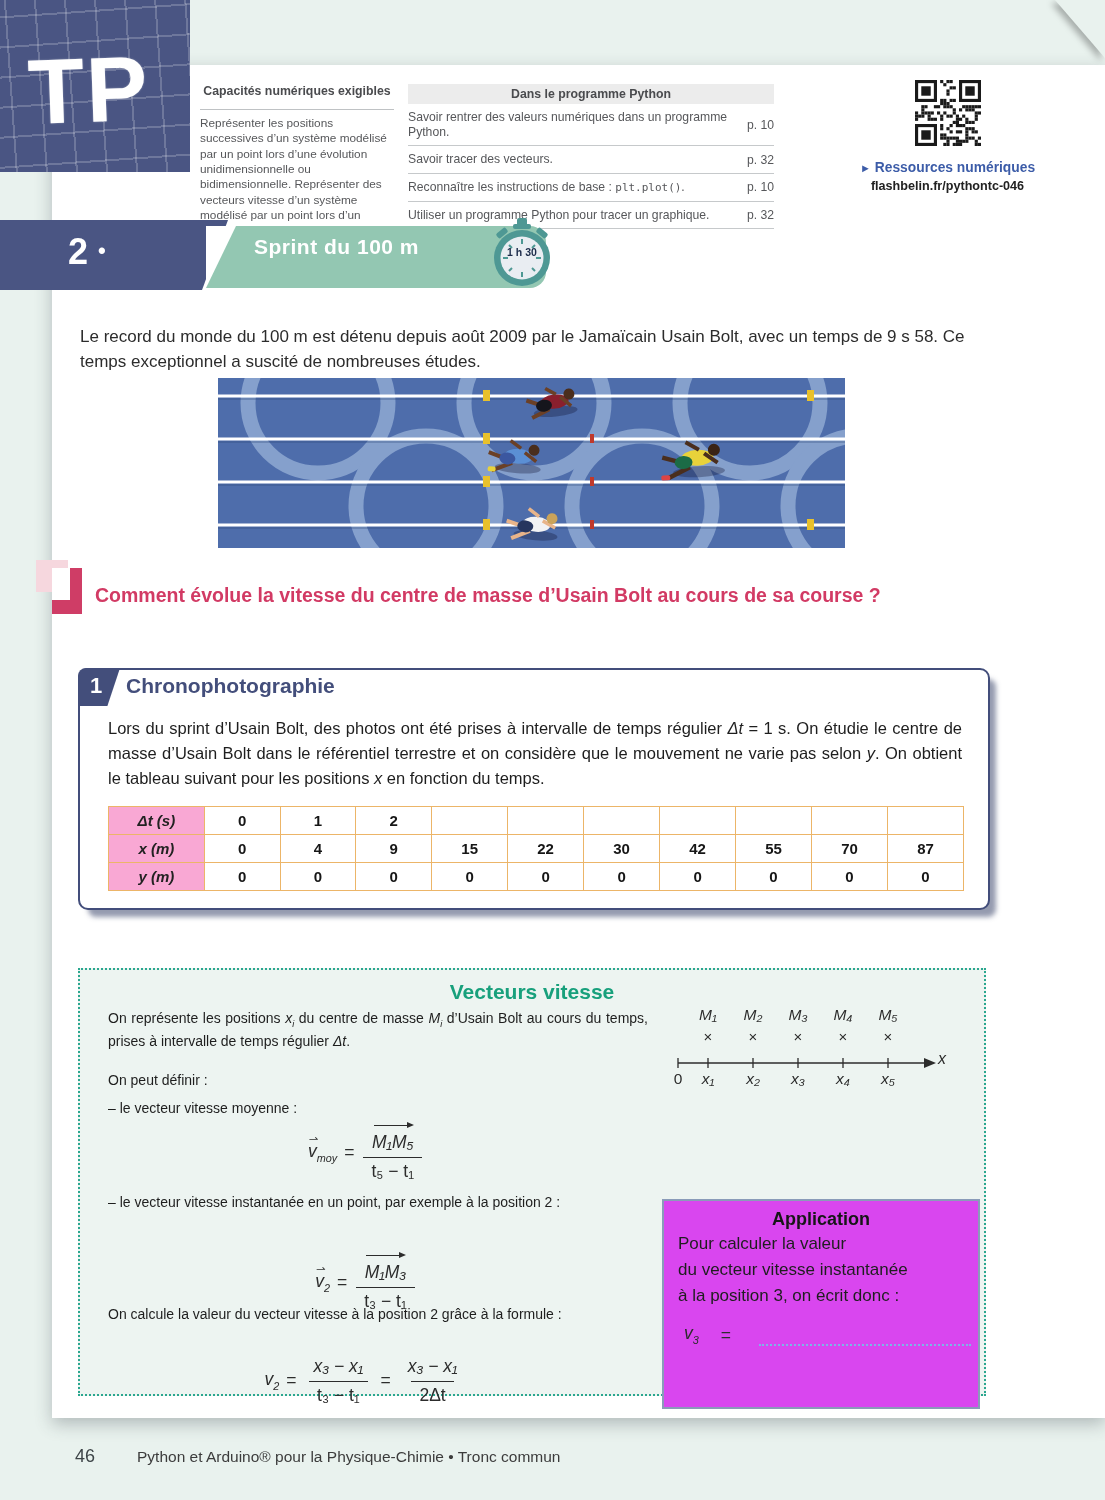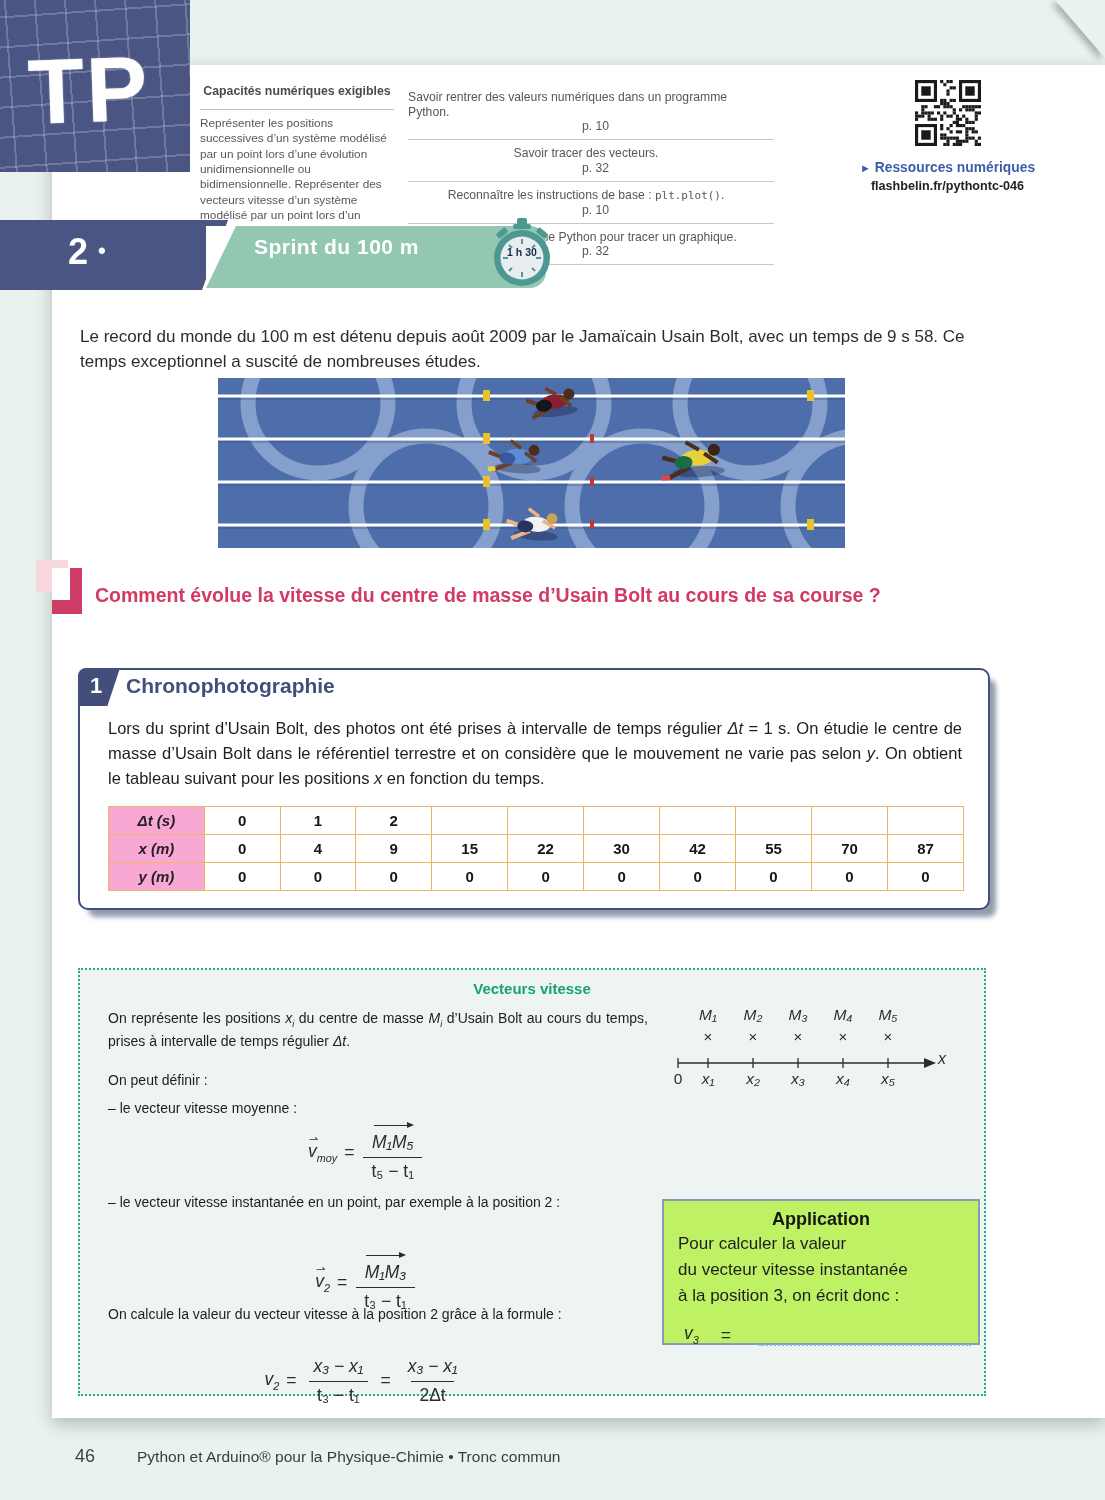--- a/index.html
+++ b/index.html
@@ -22,21 +22,21 @@
   .cap-wrap{position:absolute;left:200px;top:84px;width:574px;display:flex;gap:14px;
             font-size:12px;color:#56575a;}
   .cap-col1{width:194px;}
   .cap-col1-header{font-weight:bold;text-align:center;color:#4a4b4e;font-size:12.3px;
                    padding-bottom:11px;border-bottom:1px solid #bfc2c4;}
   .cap-col1-text{padding-top:6px;line-height:1.3;font-size:11.8px;border-bottom:1px solid #bfc2c4;
                  padding-bottom:8px;text-align:left;}
   .cap-col2{flex:1;}
   .cap-col2-header{background:#ececec;font-weight:bold;text-align:center;color:#4a4b4e;
                    font-size:12.3px;padding:3px 0;}
-  .cap-row{display:flex;align-items:center;border-bottom:1px solid #c6c9cb;padding:6px 0;flex-direction:column;}
+  .cap-row{display:flex;align-items:center;border-bottom:1px solid #c6c9cb;padding:6px 0;}
   .cap-text{flex:1;padding-right:10px;font-size:12.2px;line-height:1.2;}
   .cap-page{width:36px;text-align:right;font-size:12.2px;}
 
   
   .res-wrap{position:absolute;left:845px;top:80px;width:205px;text-align:center;}
   .qr{display:inline-block;width:66px;height:66px;background:#fff;}
   .res-link{margin-top:10px;font-size:13.8px;color:#3c5ca8;font-weight:bold;}
   .res-link .arr{font-size:11px;margin-right:4px;}
   .res-url{margin-top:4px;font-size:12.6px;font-weight:bold;color:#222;}
 
@@ -78,21 +78,21 @@
   .pos-table{position:absolute;left:28px;top:136px;width:856px;border-collapse:collapse;}
   .pos-table th,.pos-table td{border:1.5px solid #ecb568;height:27px;text-align:center;
              font-size:15px;padding:0;}
   .pos-table th{width:96px;background:#f9a8d4;font-style:italic;font-weight:bold;color:#222;}
   .pos-table td{font-weight:600;color:#161616;background:#fff;width:76px;}
 
   
   .vbox{position:absolute;left:78px;top:968px;width:908px;height:428px;background:#edf4f1;
         border:2px dotted #2aa78f;box-sizing:border-box;}
   .vt-title{position:absolute;left:0;top:10px;width:100%;text-align:center;color:#18a07c;
-            font-weight:bold;font-size:15px;}
+            font-weight:bold;font-size:21px;}
   .vcol{position:absolute;left:28px;width:540px;font-size:14px;line-height:1.5;color:#1e1e1e;}
   .vp1{top:38px;text-align:justify;}
   .vp2{top:100px;}
   .vp3{top:128px;}
   .vp4{top:222px;text-align:justify;}
   .vp5{top:334px;text-align:justify;}
   .vf{position:absolute;left:16px;width:540px;display:flex;justify-content:center;
       align-items:center;font-size:17.5px;color:#2c2c2c;}
   .vf1{top:152px;}
   .vf2{top:282px;}
@@ -112,21 +112,21 @@
        border-left:7px solid #2c2c2c;border-top:3.5px solid transparent;border-bottom:3.5px solid transparent;}
 
   
   .diagram{position:absolute;left:586px;top:36px;width:310px;height:100px;}
   .dg-m,.dg-t{position:absolute;width:44px;text-align:center;font-style:italic;font-size:15.5px;color:#2c2c2c;}
   .dg-x{position:absolute;width:44px;text-align:center;font-size:15px;color:#2c2c2c;}
   .dg-axis-label{position:absolute;left:272px;top:44px;font-style:italic;font-size:16px;color:#2c2c2c;}
   .dg-origin{position:absolute;left:-8px;top:64px;width:40px;text-align:center;font-size:15.5px;color:#2c2c2c;}
 
   
-  .appbox{position:absolute;left:582px;top:229px;width:318px;height:146px;background:#bef264;
+  .appbox{position:absolute;left:582px;top:229px;width:318px;height:210px;background:#d946ef;
           border:2px solid #8a9bb9;box-sizing:border-box;}
   .app-title{margin-top:8px;text-align:center;font-weight:bold;font-size:18px;color:#161616;}
   .app-line{margin:2px 0 0 14px;font-size:17px;line-height:1.4;color:#1e1e1e;}
   .app-formula{margin:16px 0 0 20px;font-size:17.5px;color:#2c2c2c;display:flex;align-items:flex-end;gap:15px;}
   .dotline{display:inline-block;width:212px;height:14px;border-bottom:2px dotted #7fb3e8;margin-left:6px;}
 
   .footer{position:absolute;left:0;top:1446px;width:100%;}
   .footer-num{position:absolute;left:75px;top:0;font-size:18px;color:#3d4447;}
   .footer-text{position:absolute;left:137px;top:2px;font-size:15.5px;color:#3c3c3c;}
 </style>
@@ -141,20 +141,21 @@
     <div class="tp-label">TP</div>
   </div>
   <div class="tp-fold"></div>
 
   <div class="cap-wrap">
     <div class="cap-col1">
       <div class="cap-col1-header">Capacités numériques exigibles</div>
       <div class="cap-col1-text">Représenter les positions successives d’un système modélisé par un point lors d’une évolution unidimensionnelle ou bidimensionnelle. Représenter des vecteurs vitesse d’un système modélisé par un point lors d’un mouvement à l’aide d’un langage de programmation.</div>
     </div>
     <div class="cap-col2">
+      <div class="cap-col2-header">Dans le programme Python</div>
       <div id="cap-rows">
           <div class="cap-row">
             <span class="cap-text"><span>Savoir rentrer des valeurs numériques dans un programme Python.</span></span>
             <span class="cap-page">p. 10</span>
           </div>
           <div class="cap-row">
             <span class="cap-text"><span>Savoir tracer des vecteurs.</span></span>
             <span class="cap-page">p. 32</span>
           </div>
           <div class="cap-row">

